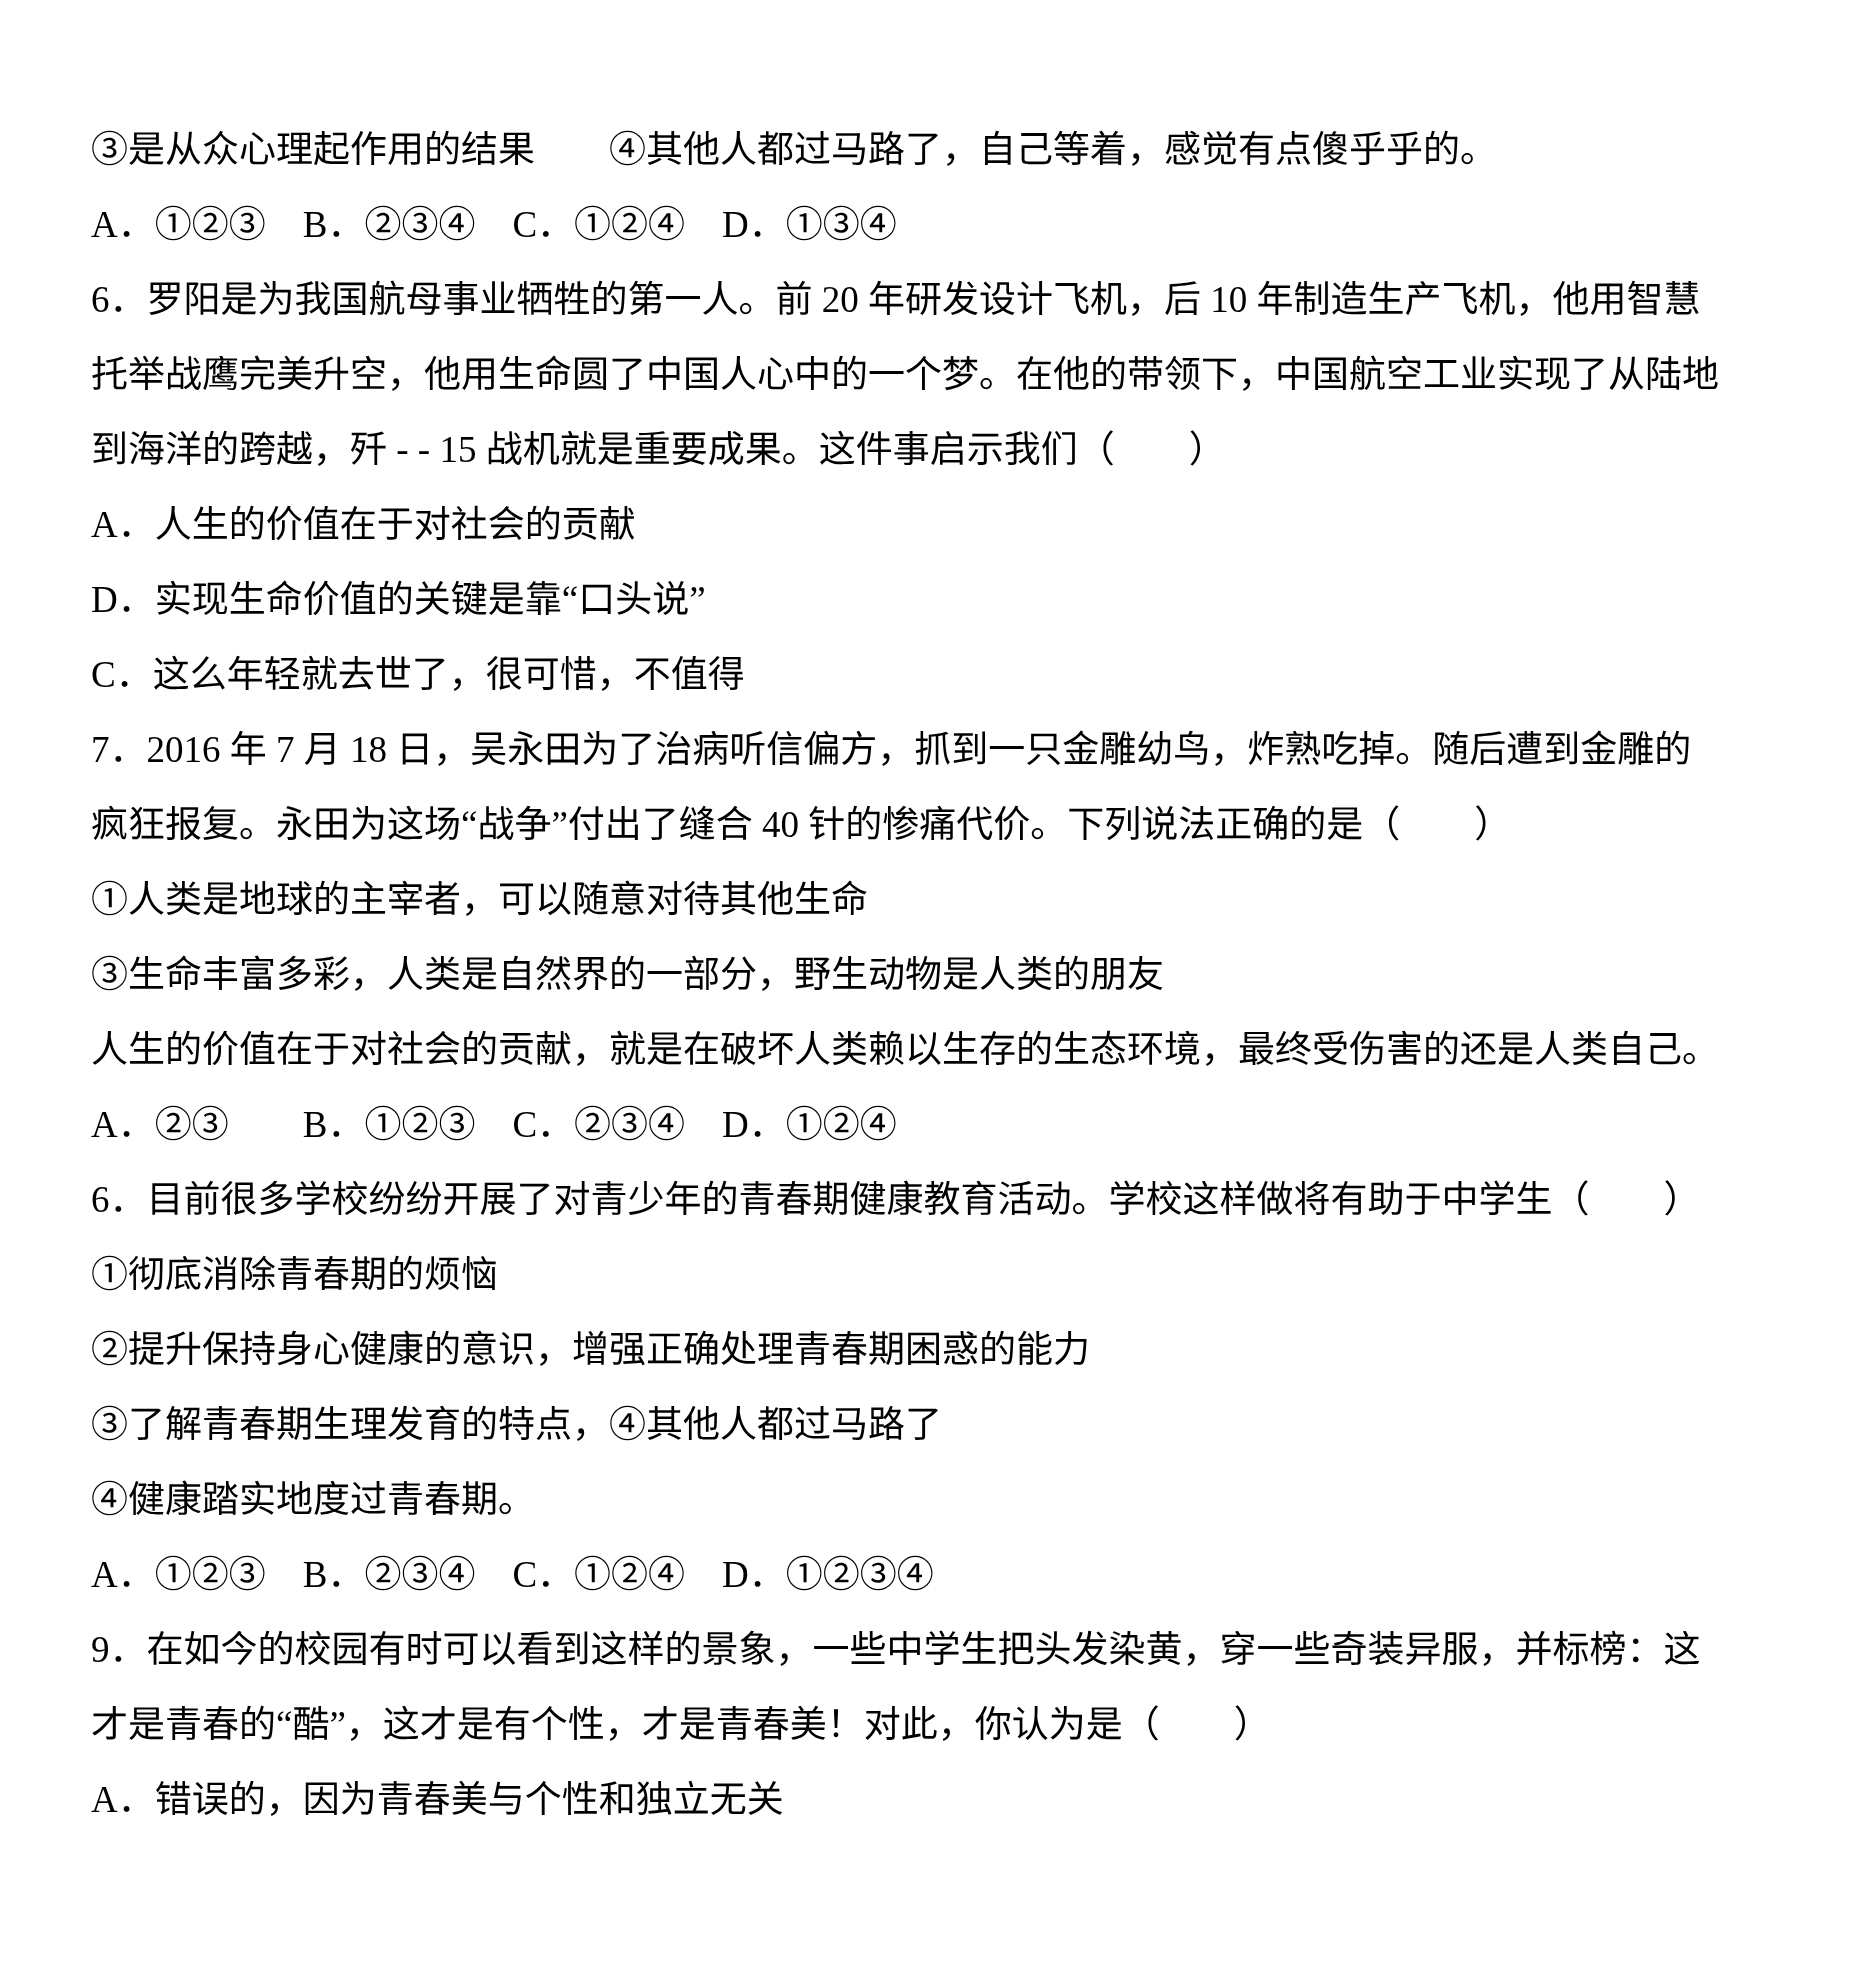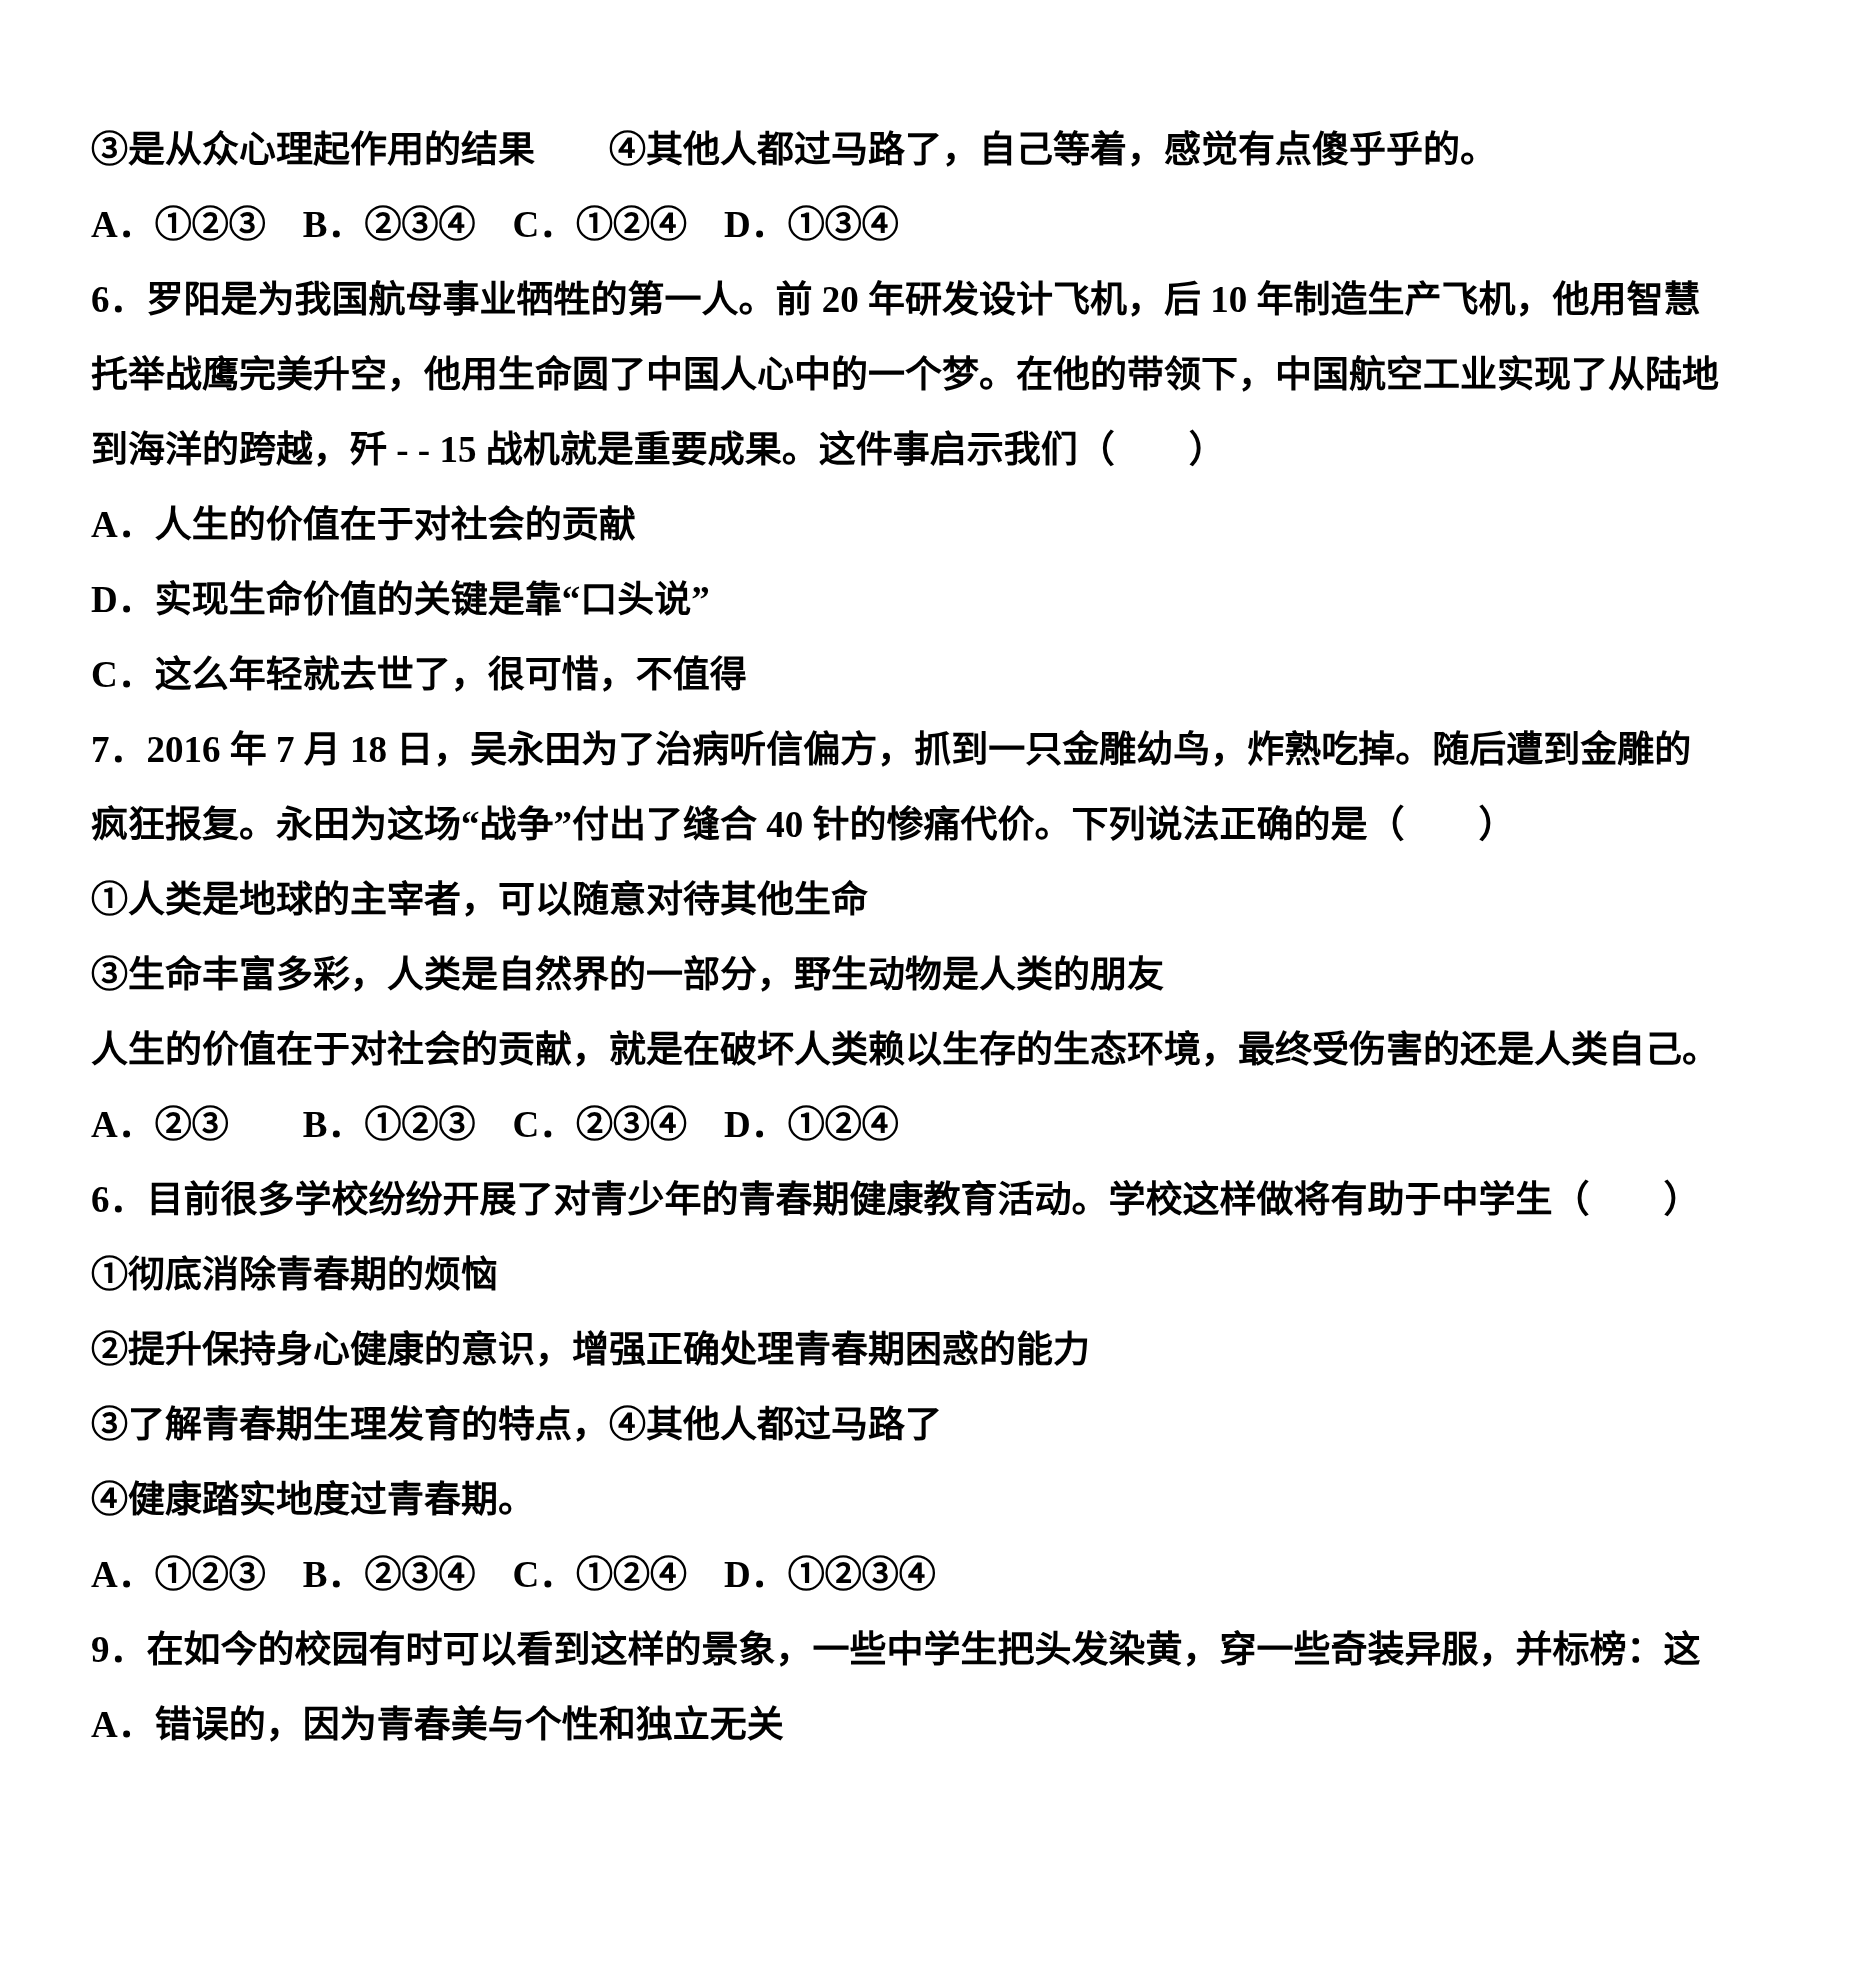--- a/index.html
+++ b/index.html
@@ -18,21 +18,21 @@
     height: 100%;
     padding: 112px 90px 0 91px;
     background: #ffffff;
   }
   .line {
     height: 75px;
     line-height: 75px;
     font-size: 37px;
     color: #000000;
     font-family: "Liberation Serif", "DejaVu Serif", serif;
-    font-weight: 700;
+    font-weight: 400;
     white-space: pre;
   }
 </style>
 </head>
 <body>
 
 <div class="page">
   <div class="line">③是从众心理起作用的结果　　④其他人都过马路了，自己等着，感觉有点傻乎乎的。</div>
   <div class="line">A．①②③　B．②③④　C．①②④　D．①③④</div>
   <div class="line">6．罗阳是为我国航母事业牺牲的第一人。前 20 年研发设计飞机，后 10 年制造生产飞机，他用智慧</div>
@@ -47,16 +47,17 @@
   <div class="line">③生命丰富多彩，人类是自然界的一部分，野生动物是人类的朋友</div>
   <div class="line">人生的价值在于对社会的贡献，就是在破坏人类赖以生存的生态环境，最终受伤害的还是人类自己。</div>
   <div class="line">A．②③　　B．①②③　C．②③④　D．①②④</div>
   <div class="line">6．目前很多学校纷纷开展了对青少年的青春期健康教育活动。学校这样做将有助于中学生（　　）</div>
   <div class="line">①彻底消除青春期的烦恼</div>
   <div class="line">②提升保持身心健康的意识，增强正确处理青春期困惑的能力</div>
   <div class="line">③了解青春期生理发育的特点，④其他人都过马路了</div>
   <div class="line">④健康踏实地度过青春期。</div>
   <div class="line">A．①②③　B．②③④　C．①②④　D．①②③④</div>
   <div class="line">9．在如今的校园有时可以看到这样的景象，一些中学生把头发染黄，穿一些奇装异服，并标榜：这</div>
+  <div class="line">才是青春的“酷”，这才是有个性，才是青春美！对此，你认为是（　　）</div>
   <div class="line">A．错误的，因为青春美与个性和独立无关</div>
 
 </div>
 
 
 </body></html>

